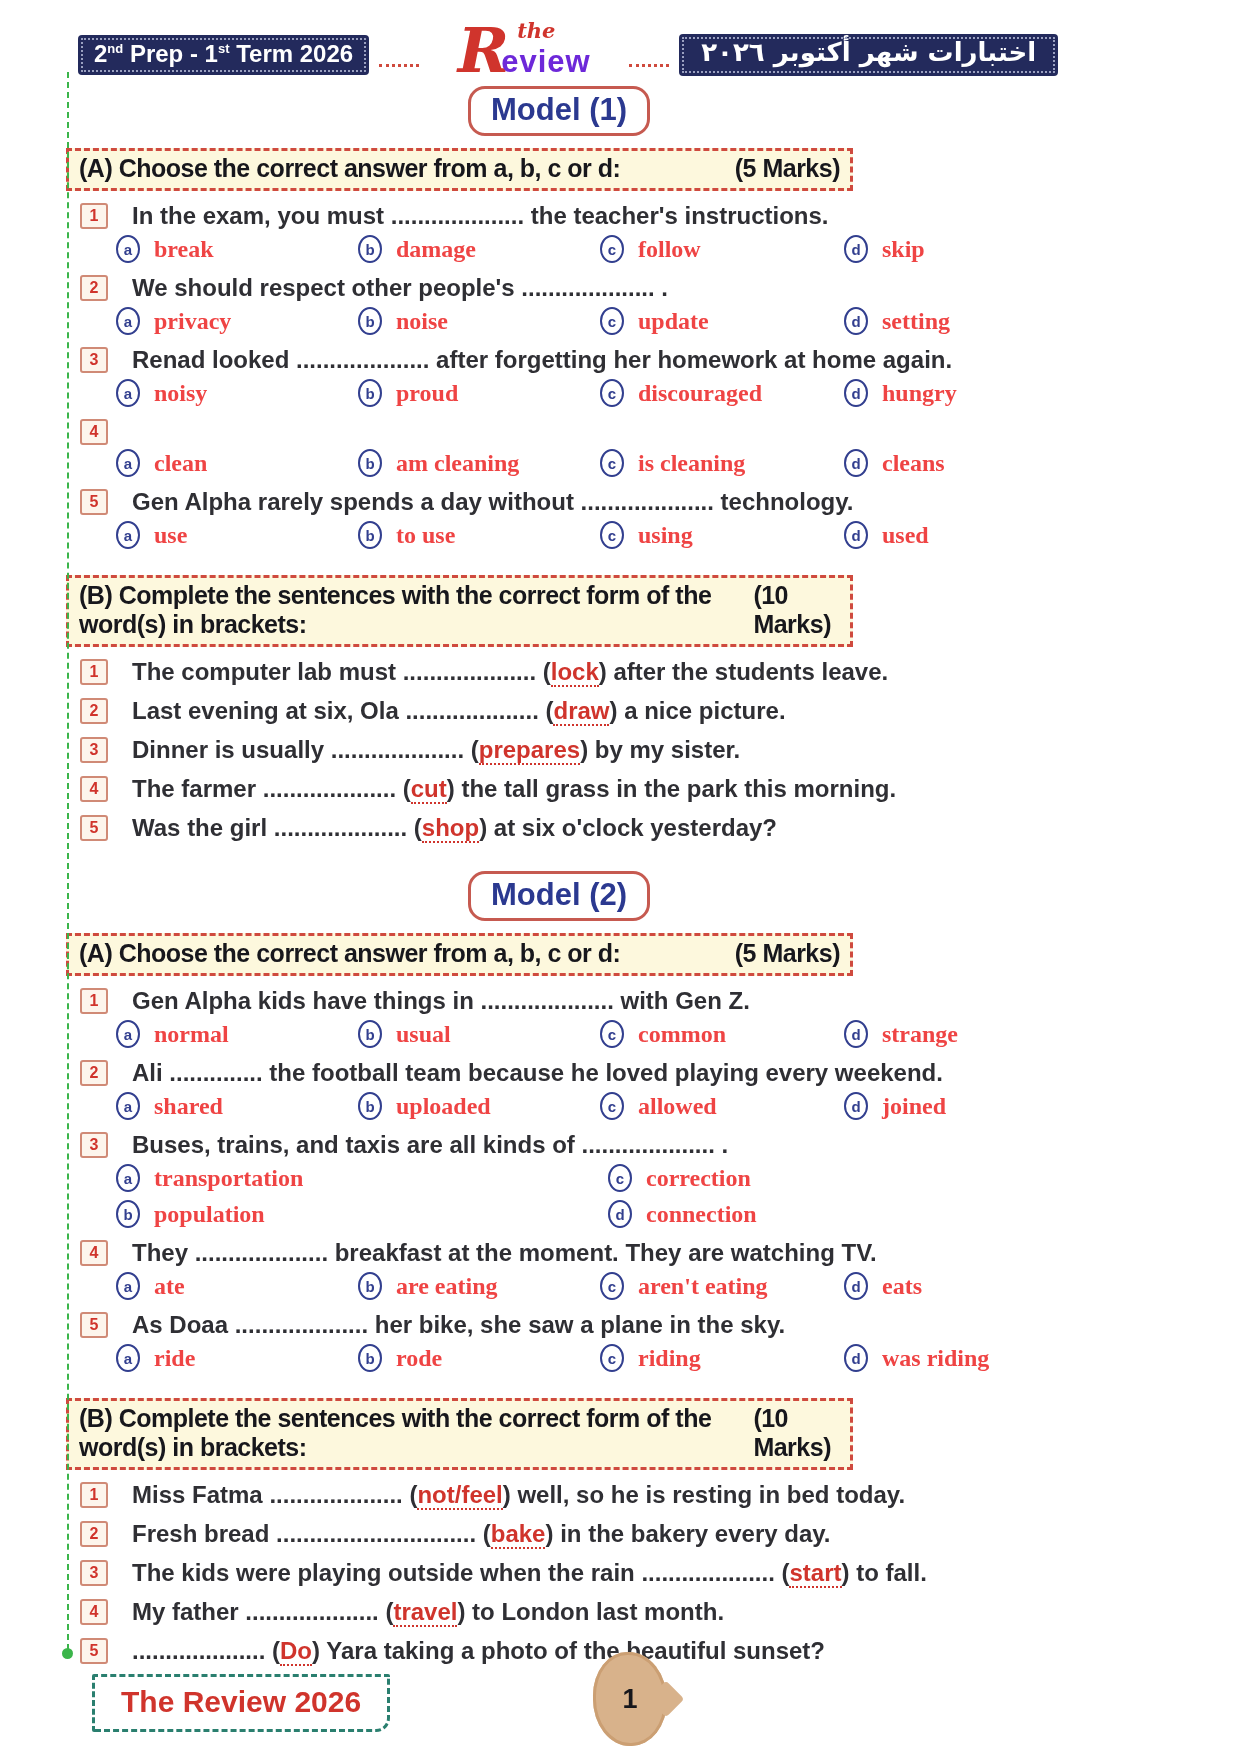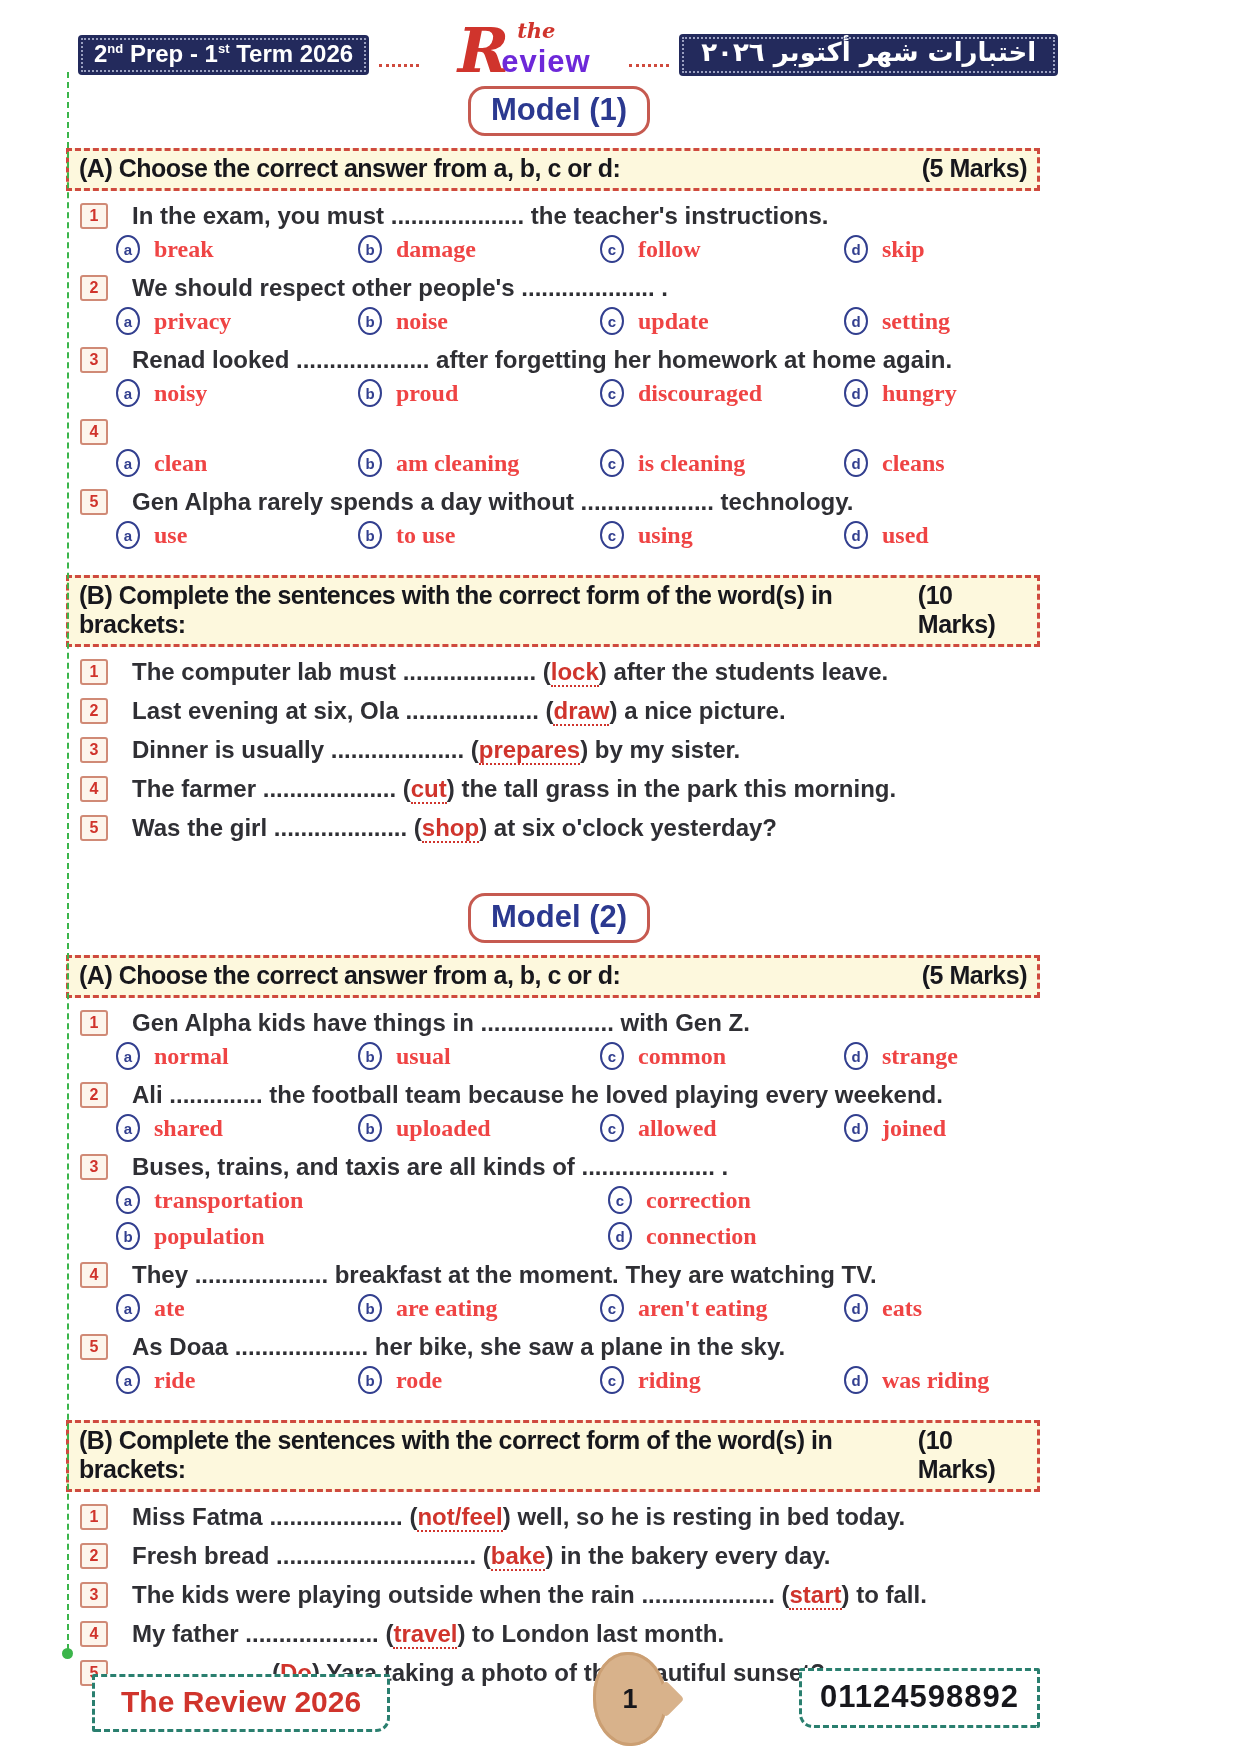--- a/index.html
+++ b/index.html
@@ -25,29 +25,29 @@
   .dotline { flex:1; border-top:3px dotted #cf4a3e; margin:28px 10px 0; min-width:40px; }
   .logo { position:relative; width:190px; text-align:center; flex:0 0 auto; }
   .logo-the { position:absolute; top:-4px; left:88px; color:#d0342c; font-family:"DejaVu Serif", serif; font-style:italic; font-weight:bold; font-size:21px; }
   .logo-r { color:#d0342c; font-family:"DejaVu Serif", serif; font-style:italic; font-weight:bold; font-size:62px; line-height:58px; }
   .logo-eview { color:#6d28d9; font-weight:800; font-size:31px; letter-spacing:1px; margin-left:-8px; }
 
   
   .content { margin-left:78px; width:962px; }
 
   .model-title-wrap { text-align:center; margin:6px 0 12px; }
-  .model-title-wrap.second { margin-top:50px; }
+  .model-title-wrap.second { margin-top:28px; }
   .model-title {
     display:inline-block; border:3px solid #c65a50; border-radius:17px;
     padding:3px 20px 5px; color:#2b3990; font-weight:800; font-size:31px; background:#ffffff;
   }
 
   .section-bar {
     display:flex; justify-content:space-between; align-items:center;
-    margin:12px 0 10px -12px; width:974px;
+    margin:12px 0 10px -12px; width:787px;
     background:#fdf8dd; border:3px dashed #cf4a3e; padding:3px 10px 5px;
     color:#17171c; font-weight:800; font-size:25px; letter-spacing:-0.5px;gap:42px;
   }
   .section-bar.bar-b { margin-top:26px; }
 
   .q-row { display:flex; align-items:flex-start; margin:10px 0 4px 2px;
            color:#2f2f34; font-weight:bold; font-size:24px; line-height:30px; }
   .num-box {
     flex:0 0 auto; width:28px; height:26px; margin:2px 24px 0 0;
     border:2px solid #d08a76; border-radius:3px; background:#fdf5ec;
@@ -392,15 +392,14 @@
       <div class="b-row">
         <span class="num-box">5</span>
         <span class="b-text">.................... <span class="paren">(</span><span class="red-word">Do</span><span class="paren">)</span> Yara taking a photo of the beautiful sunset?</span>
       </div>
     </div>
 
   <div class="footer-brand">The Review 2026</div>
   <div class="page-blob">
     <span class="page-num">1</span>
   </div>
-  <div class="footer-phone">01124598892</div>
 
 </div>
 
 </body></html>

